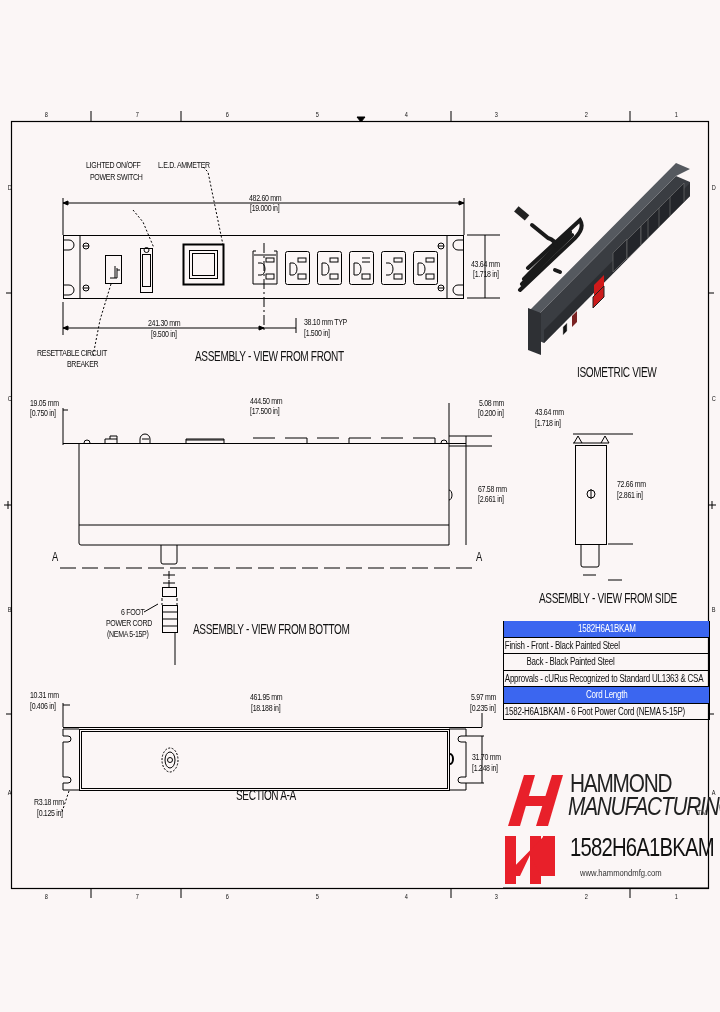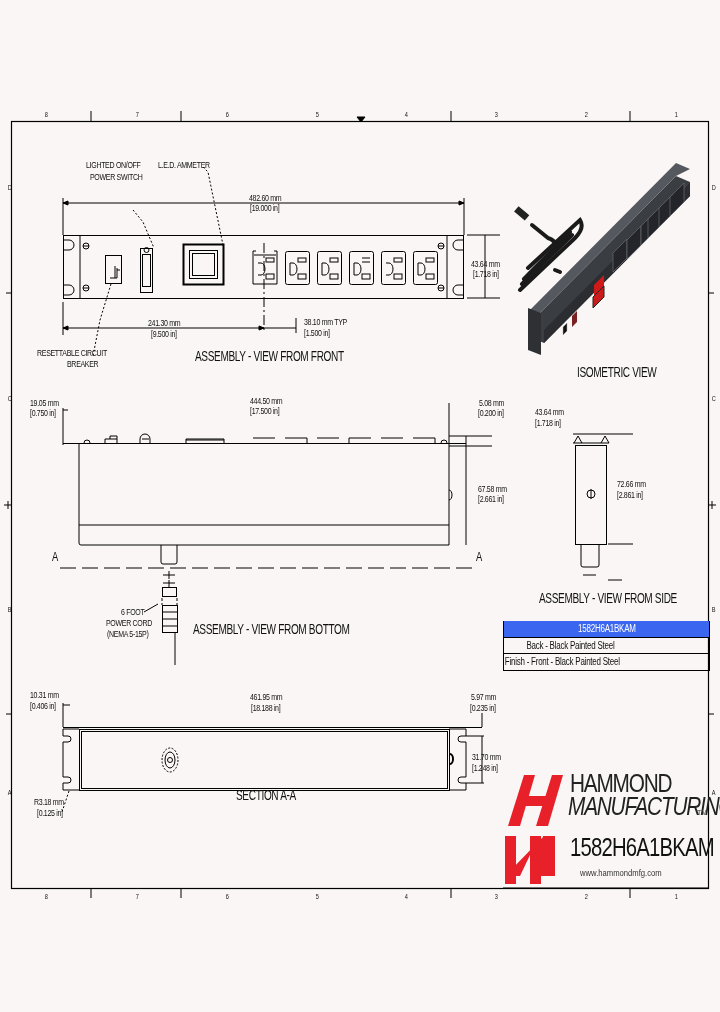--- a/index.html
+++ b/index.html
@@ -365,22 +365,25 @@
   <span class="txt" style="left:470px;top:703px">[0.235 in]</span>
   <span class="txt" style="left:472px;top:752px">31.70 mm</span>
   <span class="txt" style="left:472px;top:763px">[1.248 in]</span>
   <span class="txt" style="left:34px;top:797px">R3.18 mm</span>
   <span class="txt" style="left:37px;top:808px">[0.125 in]</span>
   <span class="title" style="left:236px;top:787px">SECTION A-A</span>
 </div>
 
 <div class="spec">
   <div class="row hdr"><span>1582H6A1BKAM</span></div>
+  <div class="row"><span>Finish - Front - Black Painted Steel</span></div>
   <div class="row ind"><span>Back - Black Painted Steel</span></div>
-  <div class="row"><span>Finish - Front - Black Painted Steel</span></div>
+  <div class="row"><span>Approvals - cURus Recognized to Standard UL1363 &amp; CSA</span></div>
+  <div class="row hdr"><span>Cord Length</span></div>
+  <div class="row"><span>1582-H6A1BKAM - 6 Foot Power Cord (NEMA 5-15P)</span></div>
 </div>
 
 <div>
   <span class="brand-name" style="left:570px;top:770px">HAMMOND</span>
   <span class="brand-name it" style="left:568px;top:793px">MANUFACTURING</span>
   <span class="tm" style="left:697px;top:809px">TM</span>
   <span class="part-big" style="left:570px;top:832px">1582H6A1BKAM</span>
   <span class="url" style="left:580px;top:868px">www.hammondmfg.com</span>
 </div>
 

